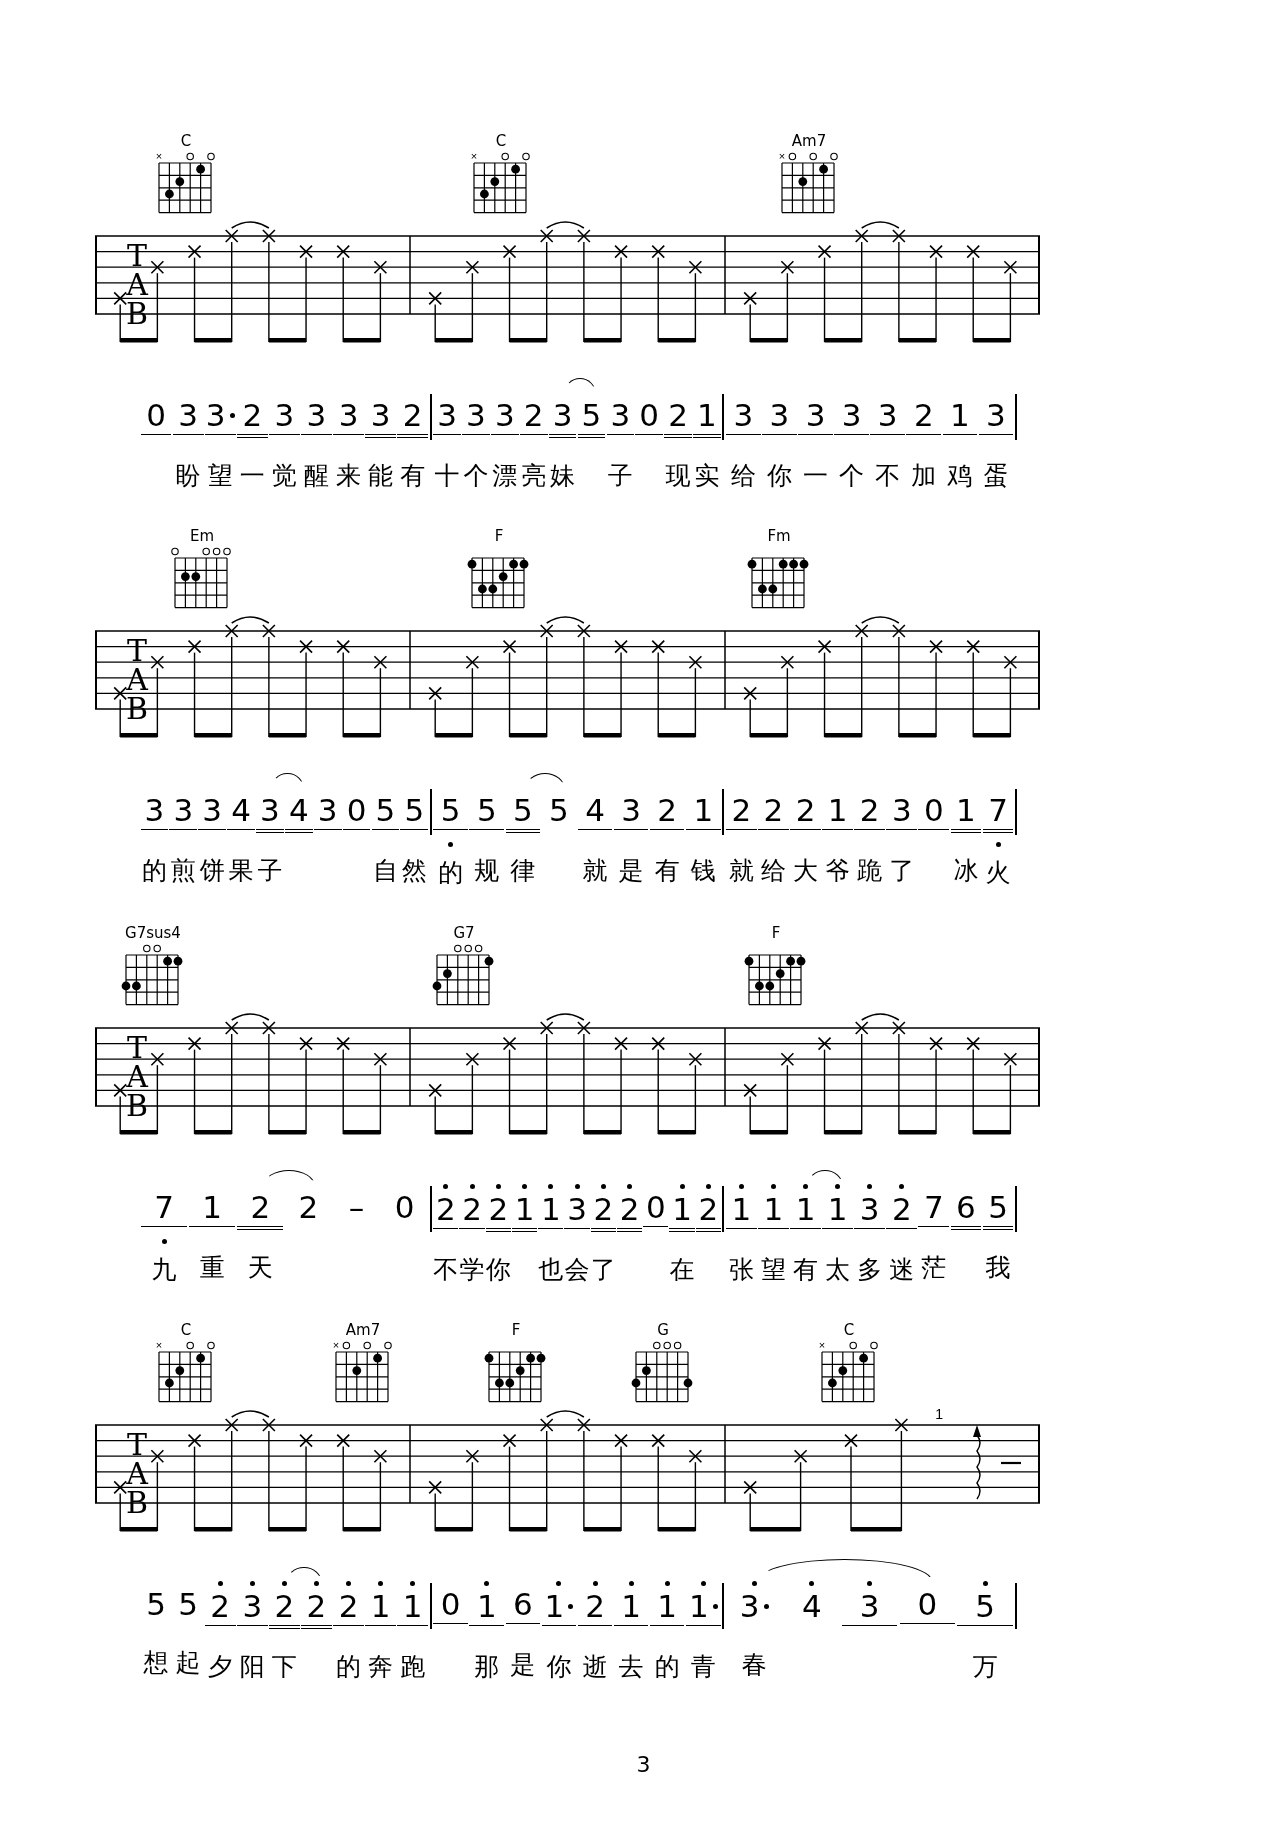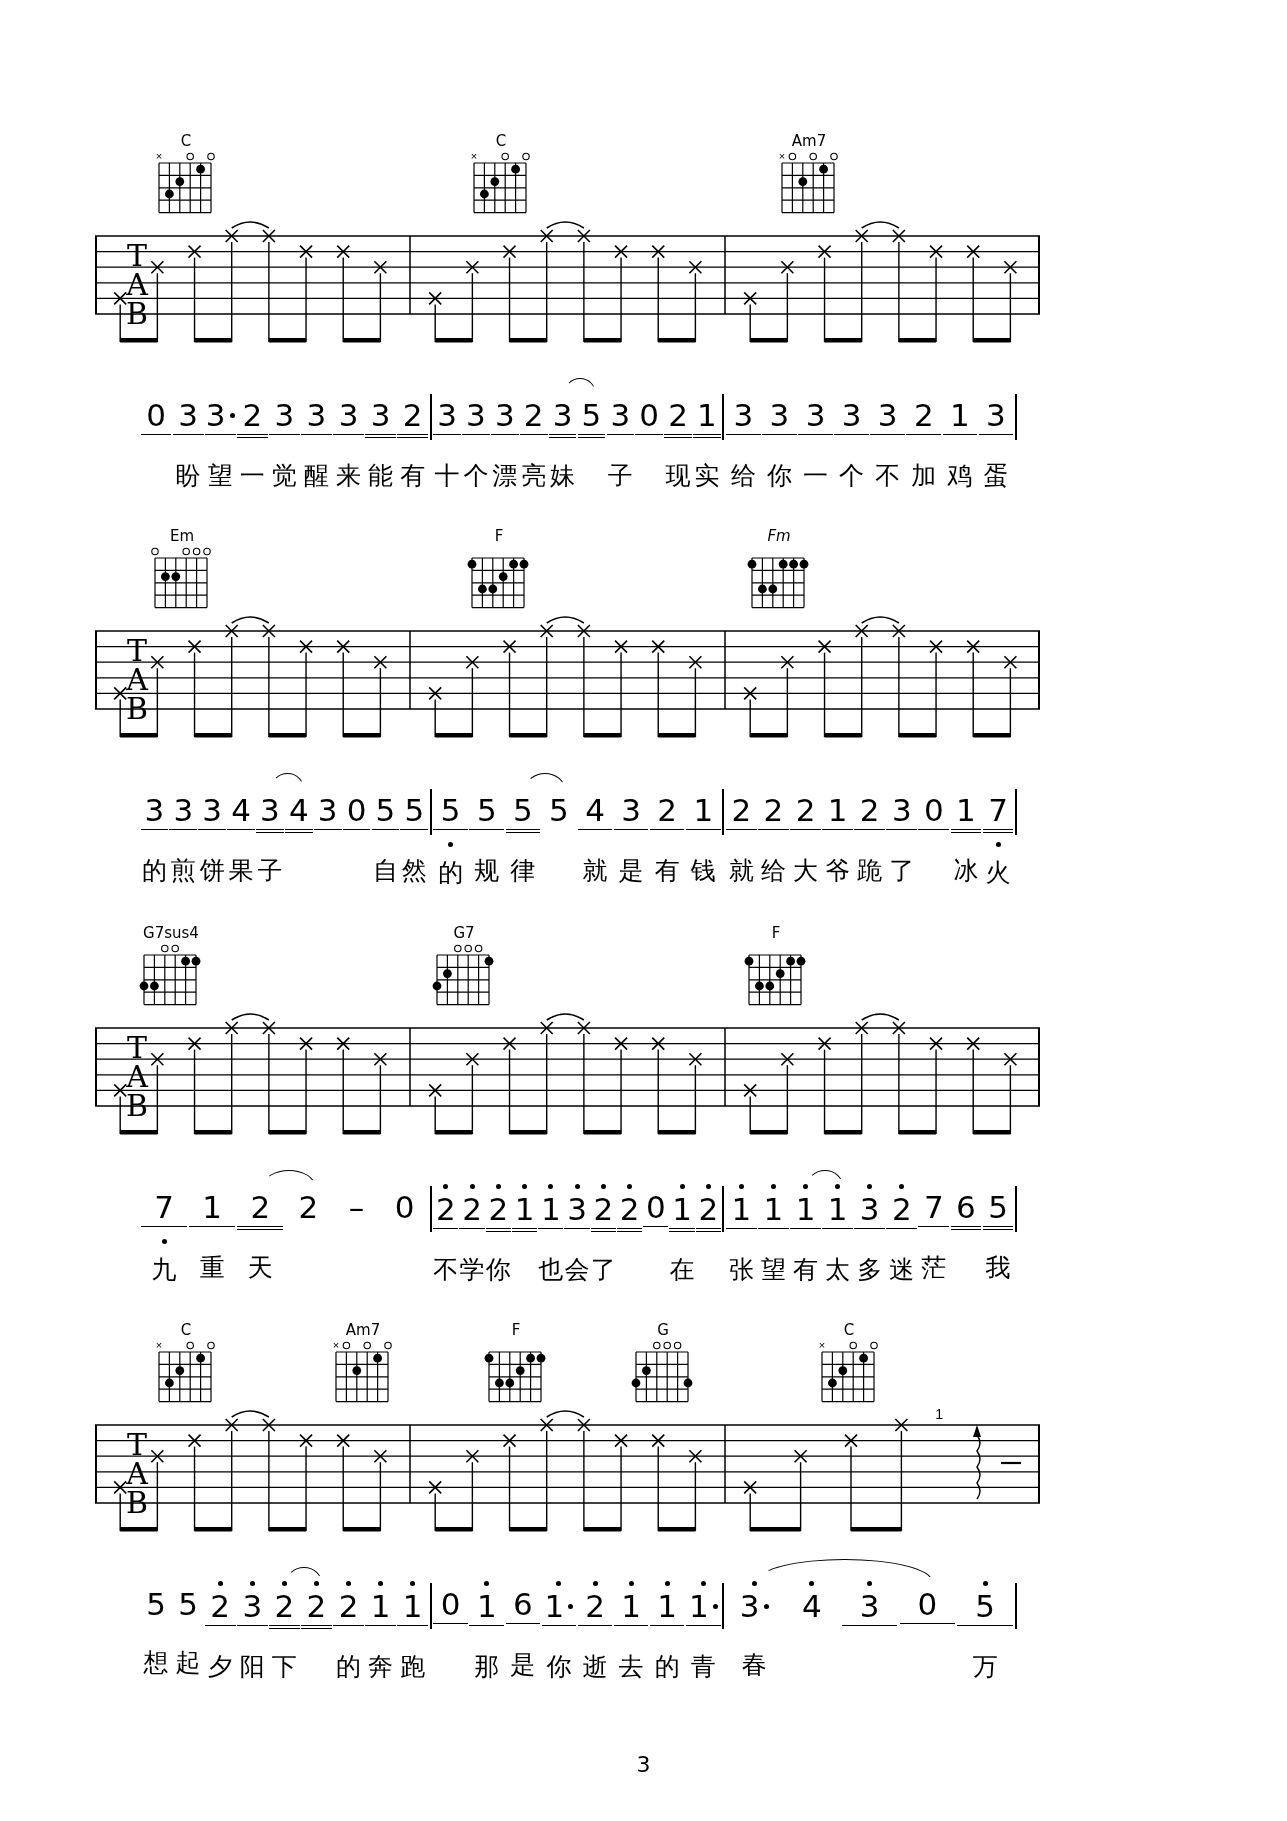--- a/index.html
+++ b/index.html
@@ -461,21 +461,21 @@
               </div>
               <div class="jp-low"></div>
               <div class="jp-ly">蛋</div>
             </div>
           </div>
           <div class="jp-bar"></div>
         </div>
       </div>
       <div class="system">
         <div class="chord-row">
-          <div class="chord" style="left: 51px;"><svg width="70" height="86">
+          <div class="chord" style="left: 71px;"><svg width="70" height="86">
               <text x="36" y="14" text-anchor="middle" font-size="15" font-family="&quot;DejaVu Sans&quot;,sans-serif">Em</text>
               <circle cx="9" cy="24.5" r="3.2" fill="none" stroke="#000" stroke-width="1.1"></circle>
               <circle cx="40.2" cy="24.5" r="3.2" fill="none" stroke="#000" stroke-width="1.1"></circle>
               <circle cx="50.6" cy="24.5" r="3.2" fill="none" stroke="#000" stroke-width="1.1"></circle>
               <circle cx="61" cy="24.5" r="3.2" fill="none" stroke="#000" stroke-width="1.1"></circle>
               <line x1="9" y1="31" x2="61" y2="31" stroke="#000" stroke-width="1.2"></line>
               <line x1="9" y1="43.4" x2="61" y2="43.4" stroke="#000" stroke-width="1.2"></line>
               <line x1="9" y1="55.8" x2="61" y2="55.8" stroke="#000" stroke-width="1.2"></line>
               <line x1="9" y1="68.2" x2="61" y2="68.2" stroke="#000" stroke-width="1.2"></line>
               <line x1="9" y1="80.6" x2="61" y2="80.6" stroke="#000" stroke-width="1.2"></line>
@@ -501,21 +501,21 @@
               <line x1="40.2" y1="31" x2="40.2" y2="80.6" stroke="#000" stroke-width="1.2"></line>
               <line x1="50.6" y1="31" x2="50.6" y2="80.6" stroke="#000" stroke-width="1.2"></line>
               <line x1="61" y1="31" x2="61" y2="80.6" stroke="#000" stroke-width="1.2"></line>
               <circle cx="9" cy="37.2" r="4.4" fill="#000"></circle>
               <circle cx="50.6" cy="37.2" r="4.4" fill="#000"></circle>
               <circle cx="61" cy="37.2" r="4.4" fill="#000"></circle>
               <circle cx="40.2" cy="49.6" r="4.4" fill="#000"></circle>
               <circle cx="19.4" cy="62" r="4.4" fill="#000"></circle>
               <circle cx="29.8" cy="62" r="4.4" fill="#000"></circle>
             </svg></div>
-          <div class="chord" style="left: 648px; font-style: italic;"><svg width="70" height="86">
+          <div class="chord" style="left: 648px;"><svg width="70" height="86">
               <text x="36" y="14" text-anchor="middle" font-size="15" font-family="&quot;DejaVu Sans&quot;,sans-serif">Fm</text>
               <line x1="9" y1="31" x2="61" y2="31" stroke="#000" stroke-width="1.2"></line>
               <line x1="9" y1="43.4" x2="61" y2="43.4" stroke="#000" stroke-width="1.2"></line>
               <line x1="9" y1="55.8" x2="61" y2="55.8" stroke="#000" stroke-width="1.2"></line>
               <line x1="9" y1="68.2" x2="61" y2="68.2" stroke="#000" stroke-width="1.2"></line>
               <line x1="9" y1="80.6" x2="61" y2="80.6" stroke="#000" stroke-width="1.2"></line>
               <line x1="9" y1="31" x2="9" y2="80.6" stroke="#000" stroke-width="1.2"></line>
               <line x1="19.4" y1="31" x2="19.4" y2="80.6" stroke="#000" stroke-width="1.2"></line>
               <line x1="29.8" y1="31" x2="29.8" y2="80.6" stroke="#000" stroke-width="1.2"></line>
               <line x1="40.2" y1="31" x2="40.2" y2="80.6" stroke="#000" stroke-width="1.2"></line>
@@ -890,21 +890,21 @@
                 <div class="jp-octdot"></div>
               </div>
               <div class="jp-ly">火</div>
             </div>
           </div>
           <div class="jp-bar"></div>
         </div>
       </div>
       <div class="system">
         <div class="chord-row">
-          <div class="chord" style="left: 40px;"><svg width="70" height="86">
+          <div class="chord" style="left: 22px;"><svg width="70" height="86">
               <text x="36" y="14" text-anchor="middle" font-size="15" font-family="&quot;DejaVu Sans&quot;,sans-serif">G7sus4</text>
               <circle cx="29.8" cy="24.5" r="3.2" fill="none" stroke="#000" stroke-width="1.1"></circle>
               <circle cx="40.2" cy="24.5" r="3.2" fill="none" stroke="#000" stroke-width="1.1"></circle>
               <line x1="9" y1="31" x2="61" y2="31" stroke="#000" stroke-width="1.2"></line>
               <line x1="9" y1="43.4" x2="61" y2="43.4" stroke="#000" stroke-width="1.2"></line>
               <line x1="9" y1="55.8" x2="61" y2="55.8" stroke="#000" stroke-width="1.2"></line>
               <line x1="9" y1="68.2" x2="61" y2="68.2" stroke="#000" stroke-width="1.2"></line>
               <line x1="9" y1="80.6" x2="61" y2="80.6" stroke="#000" stroke-width="1.2"></line>
               <line x1="9" y1="31" x2="9" y2="80.6" stroke="#000" stroke-width="1.2"></line>
               <line x1="19.4" y1="31" x2="19.4" y2="80.6" stroke="#000" stroke-width="1.2"></line>

